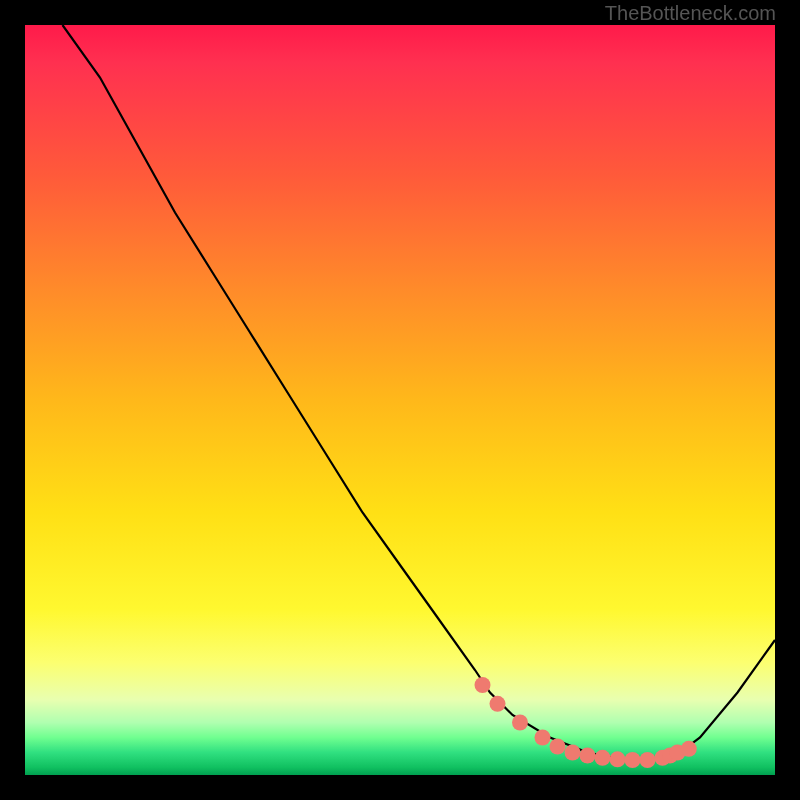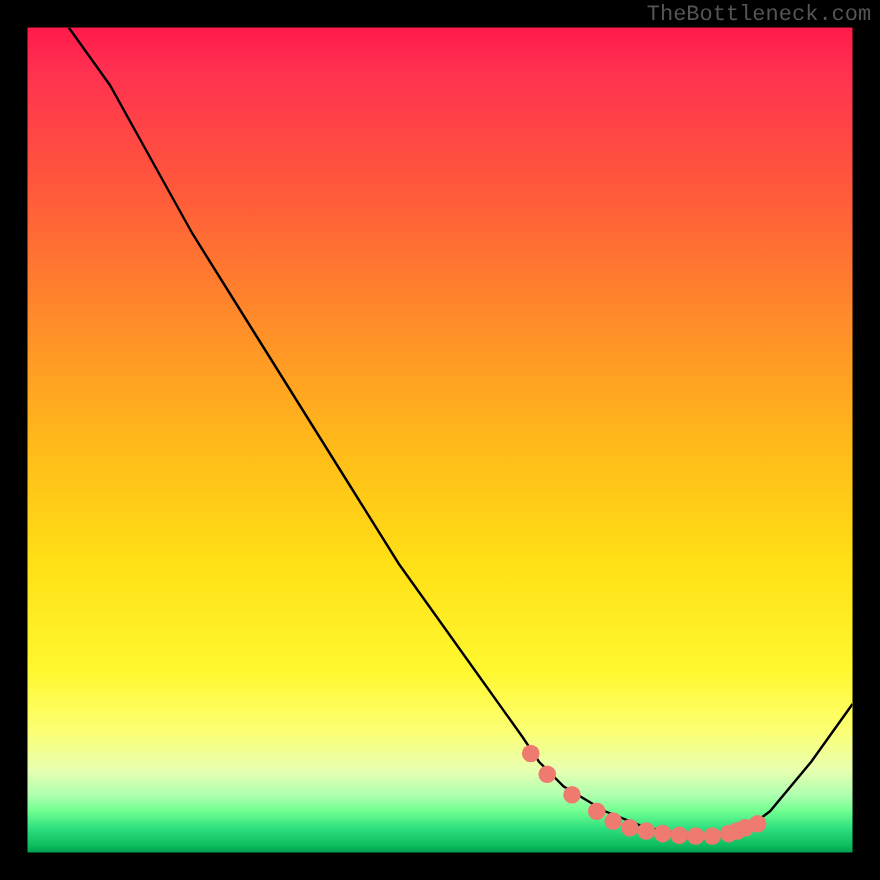--- a/index.html
+++ b/index.html
@@ -30,26 +30,25 @@
       #b0ffb0 93%,
       #70ff90 95%,
       #30e080 97%,
       #10c060 99%,
       #00a050 100%
     );
   }
   .watermark {
     position: absolute;
     top: 2px;
-    right: 8px;
+    right: 24px;
     color: #555;
     font-size: 20px;
     font-weight: 500;
     z-index: 10;
-    font-family: Liberation Mono, monospace;
   }
   svg.curve {
     position: absolute;
     left: 25px;
     top: 25px;
     width: 750px;
     height: 750px;
     z-index: 5;
   }
 </style>

